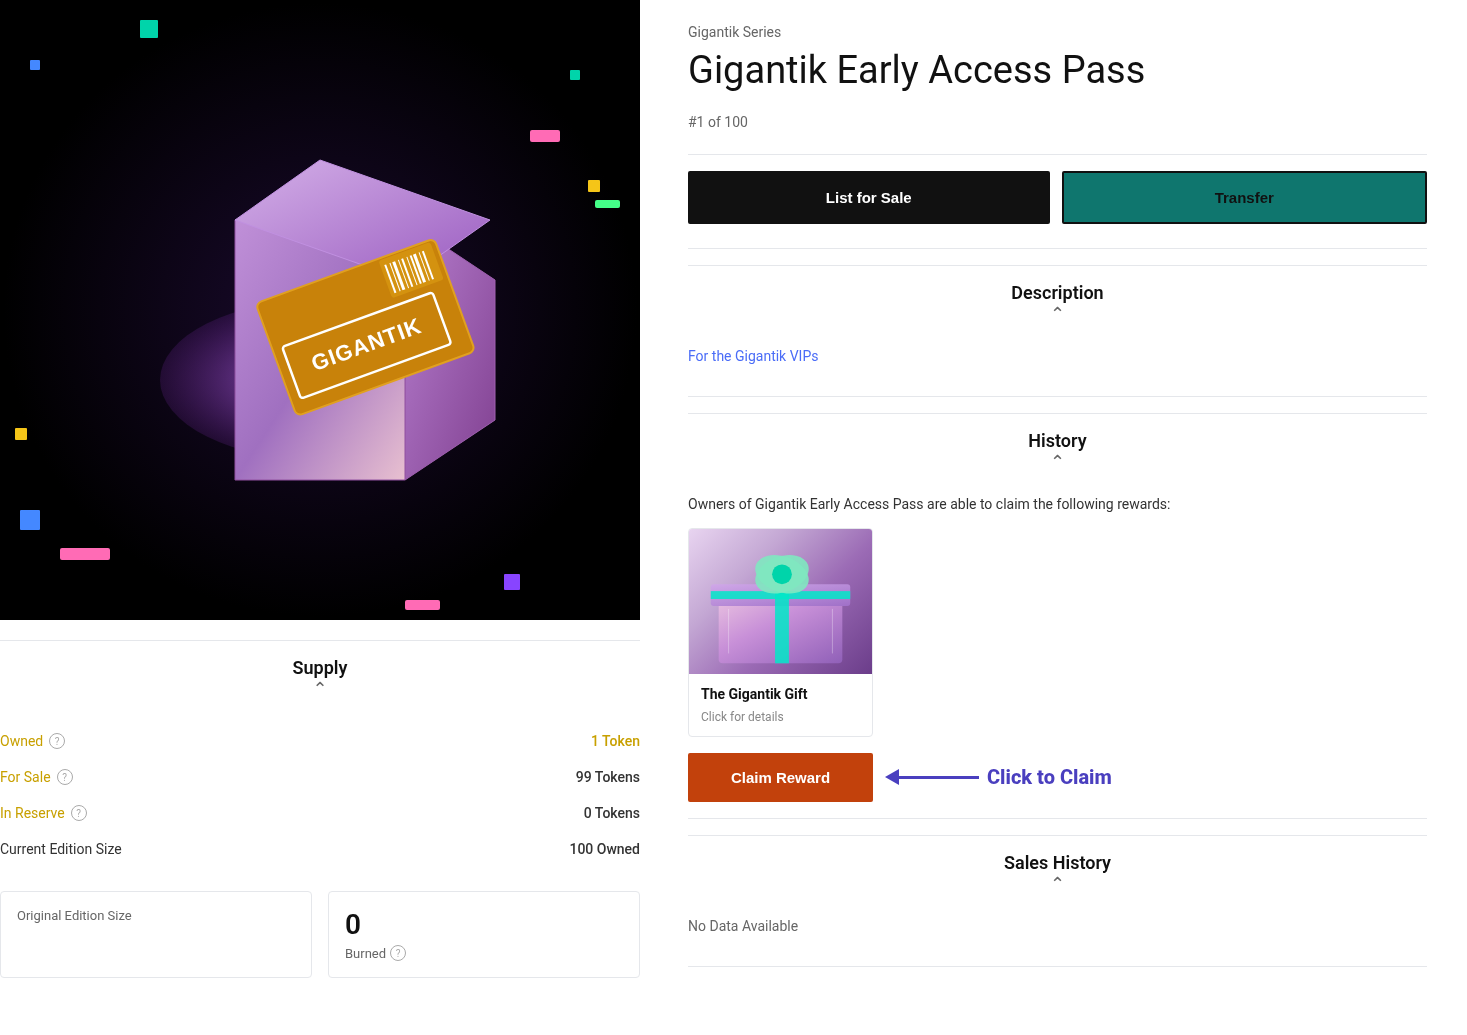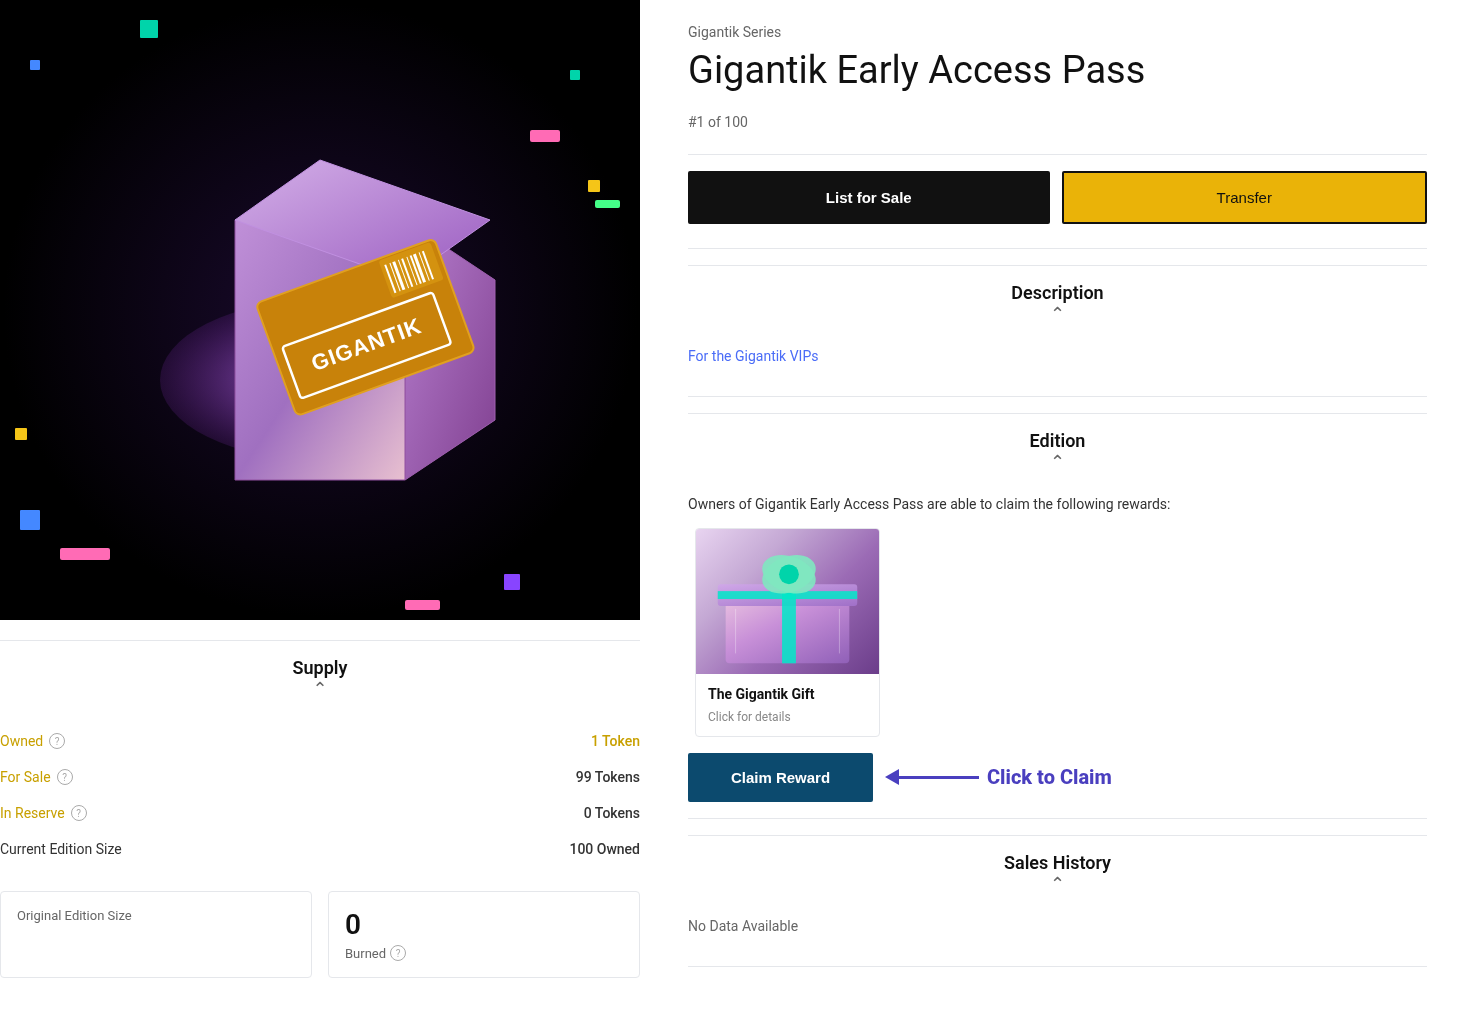--- a/index.html
+++ b/index.html
@@ -201,26 +201,26 @@
       border: none;
       padding: 16px 24px;
       font-size: 15px;
       font-weight: 600;
       cursor: pointer;
       border-radius: 2px;
     }
 
     .btn-secondary {
       flex: 1;
-      background: #eab308;
+      background: #0f766e;
       color: #111;
       border: 2px solid #111;
       padding: 16px 24px;
       font-size: 15px;
-      font-weight: 400;
+      font-weight: 700;
       cursor: pointer;
       border-radius: 2px;
     }
 
     .desc-section {
       margin-bottom: 8px;
     }
 
     .desc-text {
       font-size: 14px;
@@ -243,21 +243,20 @@
       gap: 16px;
       margin-bottom: 16px;
       align-items: flex-start;
     }
 
     .reward-card {
       width: 185px;
       border: 1px solid #e5e7eb;
       border-radius: 4px;
       overflow: hidden;
-      margin-left: 7px;
     }
 
     .reward-card-image {
       width: 100%;
       height: 145px;
       background: linear-gradient(135deg, #e8d4f0 0%, #c4a8d4 30%, #9b6bb5 60%, #6b3d8a 100%);
       position: relative;
       overflow: hidden;
     }
 
@@ -281,21 +280,21 @@
     .claim-area {
       display: flex;
       align-items: center;
       gap: 0;
       margin-bottom: 16px;
       position: relative;
     }
 
     .btn-claim {
       width: 185px;
-      background: #0c4a6e;
+      background: #c2410c;
       color: #fff;
       border: none;
       padding: 16px 24px;
       font-size: 15px;
       font-weight: 600;
       cursor: pointer;
       border-radius: 2px;
     }
 
     .click-to-claim-annotation {
@@ -504,21 +503,21 @@
         <h3>Description</h3>
         <span class="chevron-icon">⌃</span>
       </div>
       <div class="desc-text">For the Gigantik VIPs</div>
     </div>
 
     <div class="divider"></div>
 
     <div class="rewards-section">
       <div class="section-header">
-        <h3>Edition</h3>
+        <h3>History</h3>
         <span class="chevron-icon">⌃</span>
       </div>
       <p class="rewards-description">Owners of Gigantik Early Access Pass are able to claim the following rewards:</p>
 
       <div class="reward-cards">
         <div class="reward-card">
           <div class="reward-card-image">
             
             <svg viewBox="0 0 185 145" xmlns="http://www.w3.org/2000/svg" style="width:100%;height:100%;">
               <defs>

